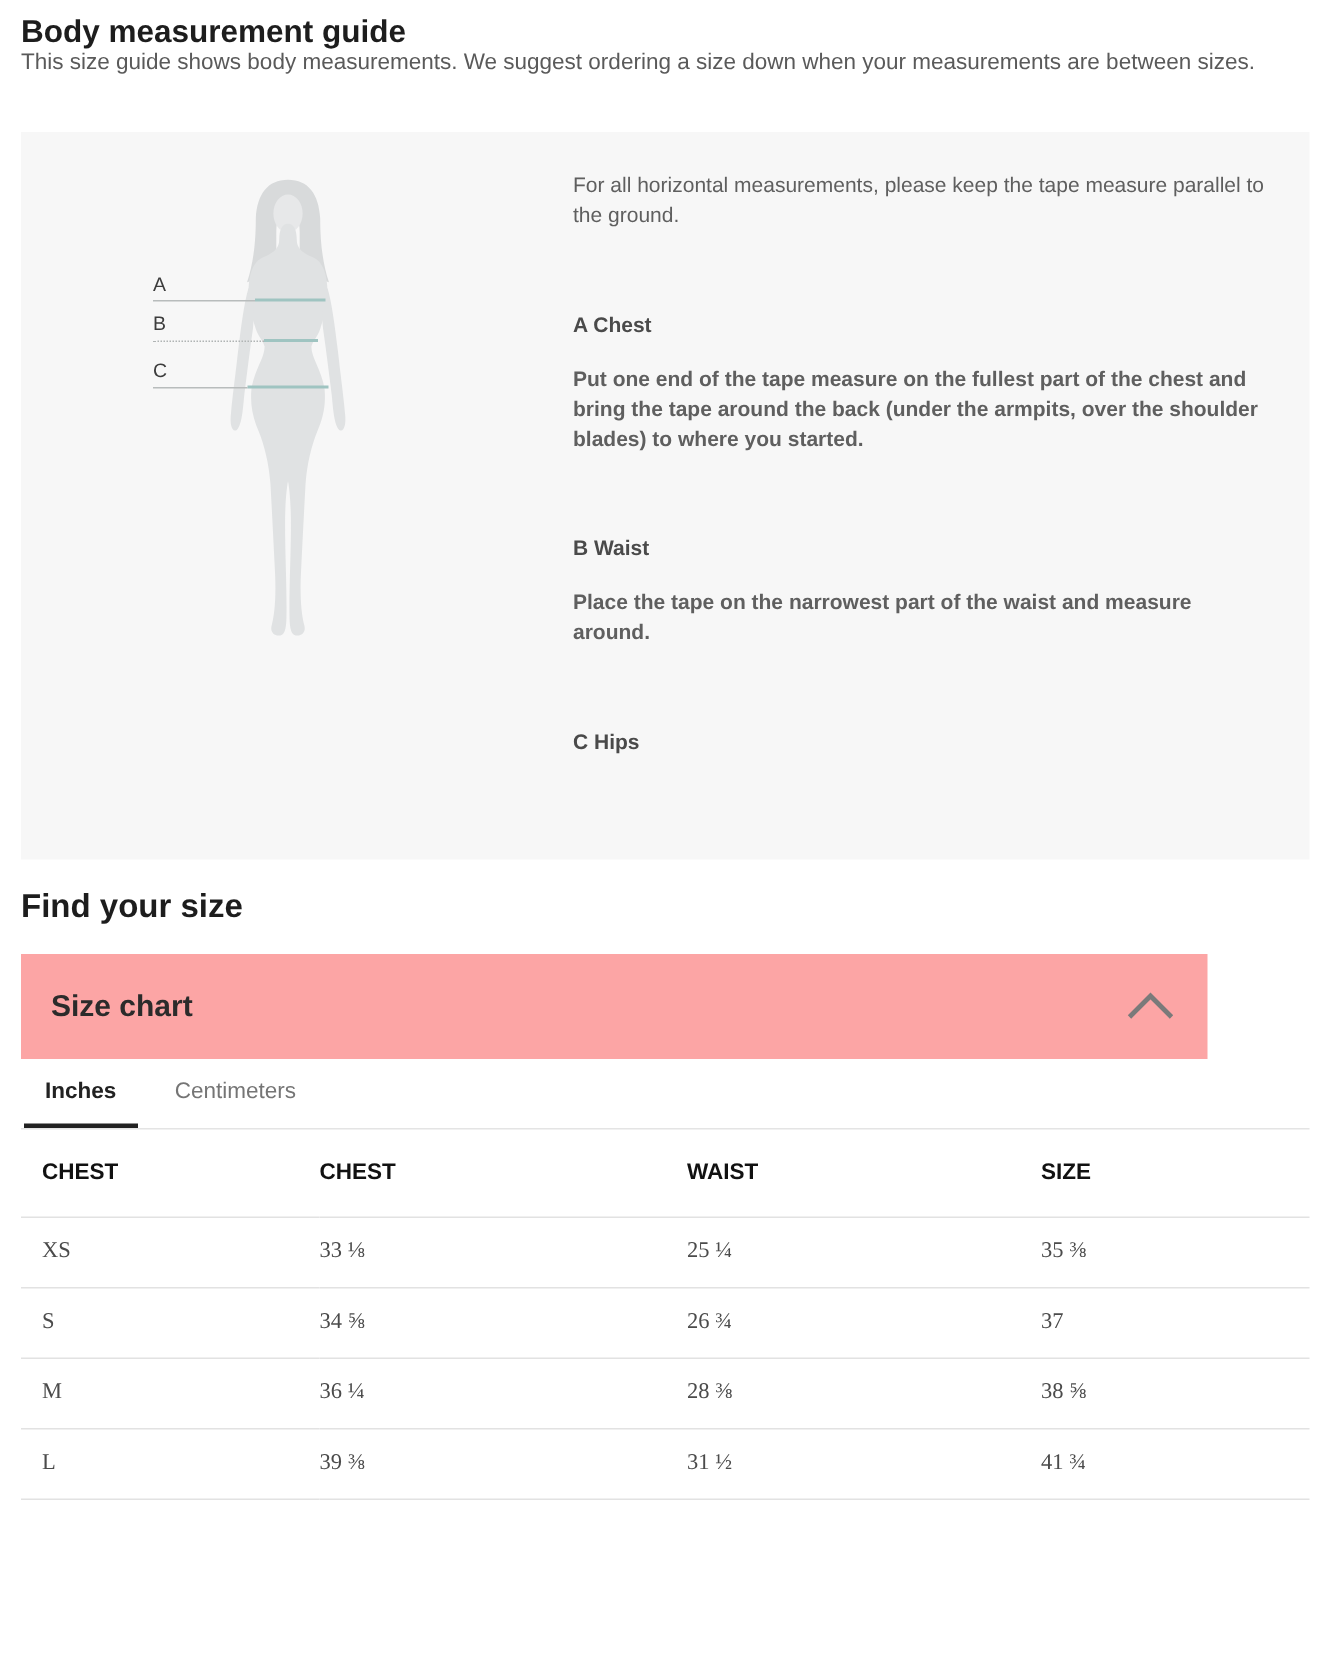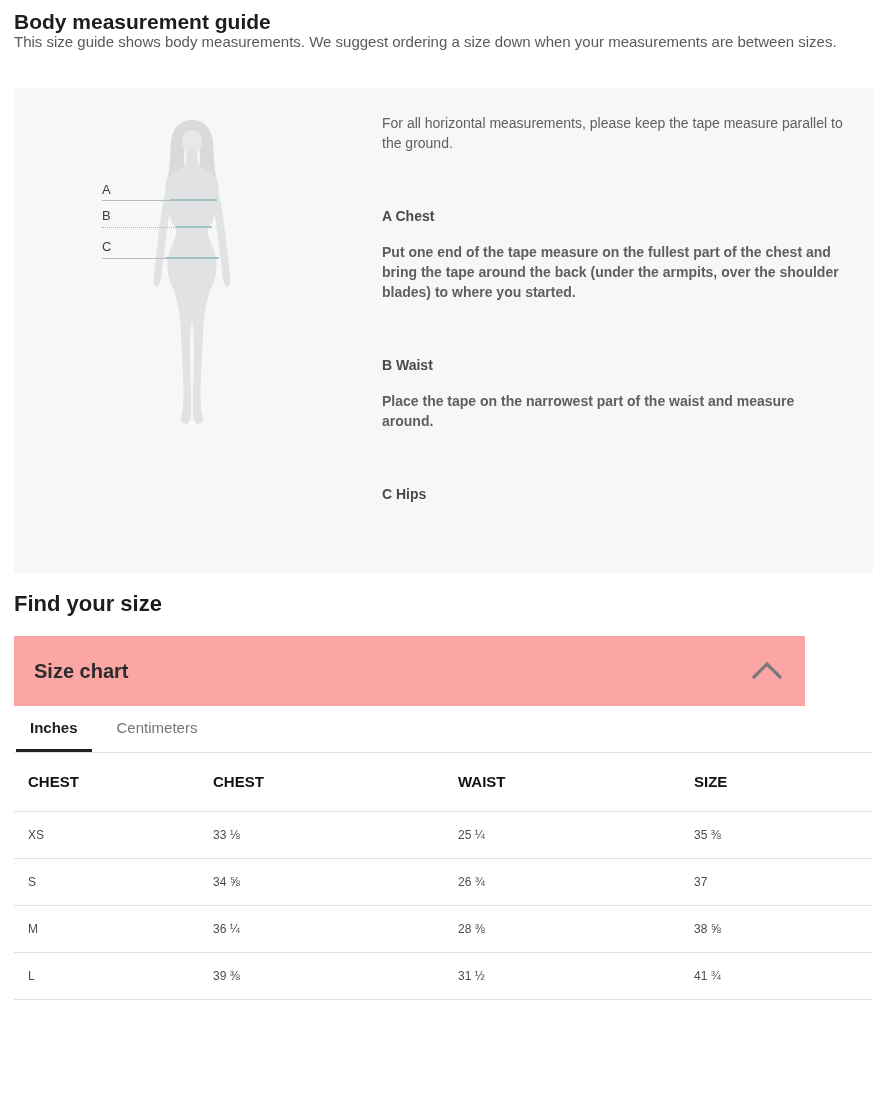--- a/index.html
+++ b/index.html
@@ -144,23 +144,24 @@
     text-align: left;
     vertical-align: middle;
     font-size: 15px;
     font-weight: 700;
     color: #111111;
     border-bottom: 1px solid #e2e2e2;
   }
   .size-table td {
     height: 47px;
     vertical-align: middle;
-    font-size: 12px;
+    font-size: 15px;
     color: #4b4b4b;
     border-bottom: 1px solid #e2e2e2;
+    font-family: Liberation Serif, serif;
   }
   .size-table th:first-child,
   .size-table td:first-child { padding-left: 14px; }
 </style>
 </head>
 <body>
 
 <div class="page">
 
   <h1 class="page-title">Body measurement guide</h1>

